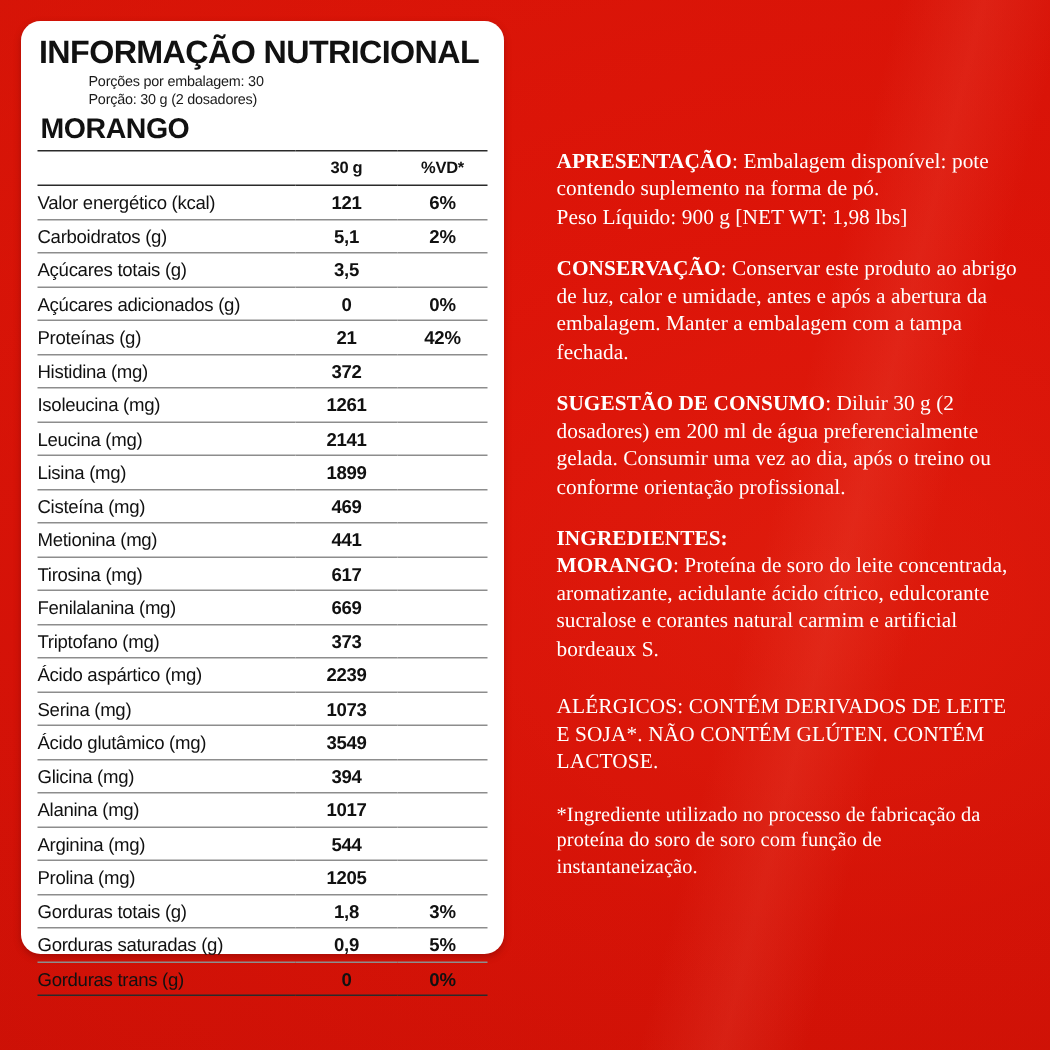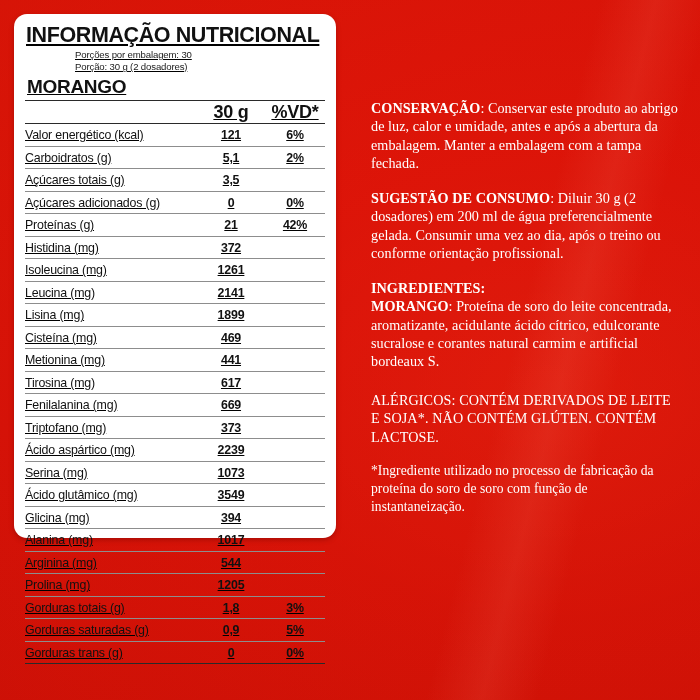--- a/index.html
+++ b/index.html
@@ -31,41 +31,40 @@
     background: linear-gradient(104deg, rgba(255,255,255,0.00) 40%, rgba(255,130,110,0.13) 49%, rgba(255,255,255,0.00) 58%);
     pointer-events: none;
   }
 
   
   #nutrition-panel {
     position: absolute;
     left: 14px;
     top: 14px;
     width: 322px;
-    height: 524px;
+    height: 622px;
     background: #ffffff;
     border-radius: 13px;
     box-shadow: 0 2px 5px rgba(90,0,0,0.35);
     box-sizing: border-box;
     padding: 9px 11px 0 11px;
-    text-decoration: underline;
   }
   #panel-title {
     font-size: 21.5px;
     font-weight: bold;
     letter-spacing: -0.4px;
     color: #111;
     line-height: 1.06;
     margin: 1px 0 2px 1px;
   }
   .serving-line {
     font-size: 9.6px;
     color: #1a1a1a;
     line-height: 1.28;
-    margin-left: 18px;
+    margin-left: 2px;
     letter-spacing: -0.15px;
     padding-left: 32px;
   }
   #flavor-title {
     font-size: 19px;
     font-weight: bold;
     color: #111;
     letter-spacing: -0.3px;
     margin: 4px 0 3px 2px;
     line-height: 1.05;
@@ -84,21 +83,21 @@
   #nutrition-table th, #nutrition-table td {
     padding: 0;
     font-size: 12.4px;
     color: #111;
     height: 21.5px;
     vertical-align: middle;
     letter-spacing: -0.2px;
   }
   #nutrition-table thead th {
     font-weight: bold;
-    font-size: 18px;
+    font-size: 11px;
     text-align: center;
     border-top: 1.6px solid #2a2a2a;
     border-bottom: 1.6px solid #2a2a2a;
     height: 22px;
     margin-top: 10px;
   }
   #nutrition-table thead th.h-label {
     border-top: 1.6px solid #2a2a2a;
     border-bottom: 1.6px solid #2a2a2a;
   }
@@ -295,20 +294,24 @@
             <td class="cell-amount">0</td>
             <td class="cell-vd">0%</td>
           </tr>
         </tbody>
     </table>
 
   </div>
 
   <div id="info-column">
 
+    <div class="info-block">
+      <p><span class="info-head">APRESENTAÇÃO</span><span>: Embalagem disponível: pote contendo suplemento na forma de pó.</span></p>
+      <p>Peso Líquido: 900 g [NET WT: 1,98 lbs]</p>
+    </div>
 
     <div class="info-block">
       <p><span class="info-head">CONSERVAÇÃO</span><span>: Conservar este produto ao abrigo de luz, calor e umidade, antes e após a abertura da embalagem. Manter a embalagem com a tampa fechada.</span></p>
     </div>
 
     <div class="info-block">
       <p><span class="info-head">SUGESTÃO DE CONSUMO</span><span>: Diluir 30 g (2 dosadores) em 200 ml de água preferencialmente gelada. Consumir uma vez ao dia, após o treino ou conforme orientação profissional.</span></p>
     </div>
 
     <div class="info-block">

